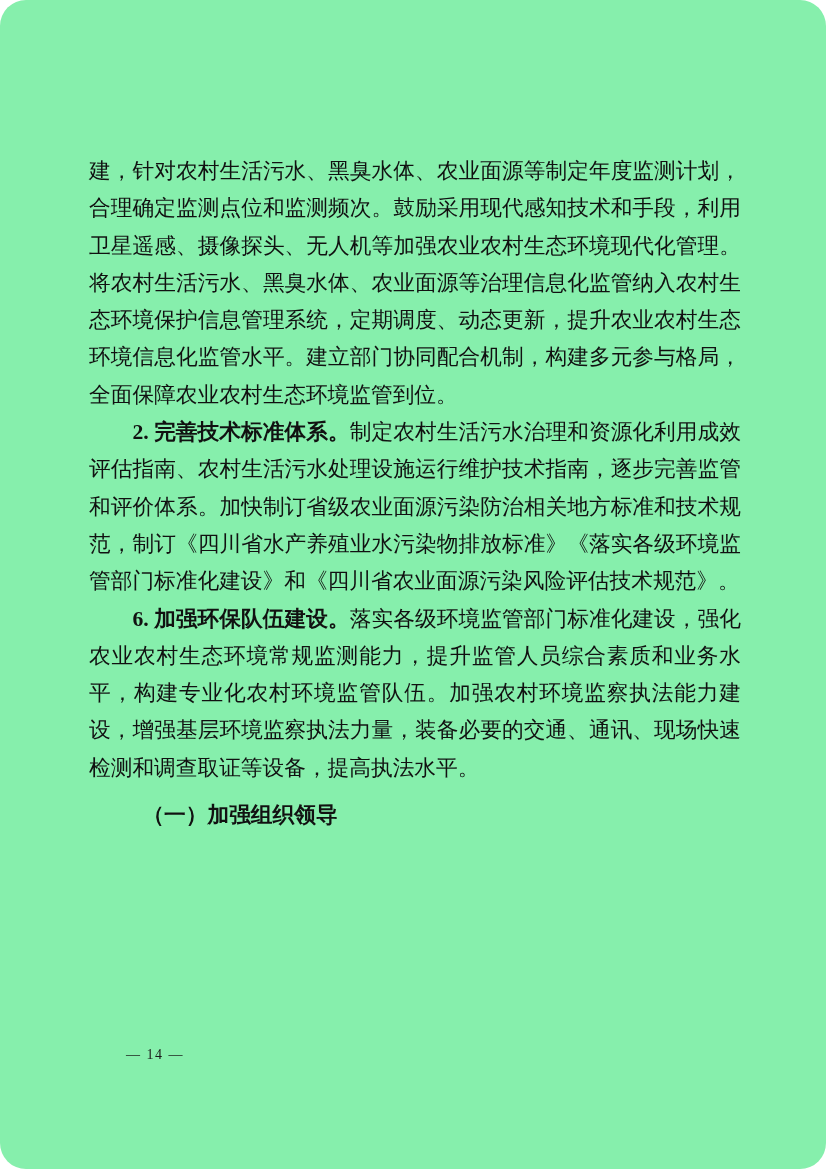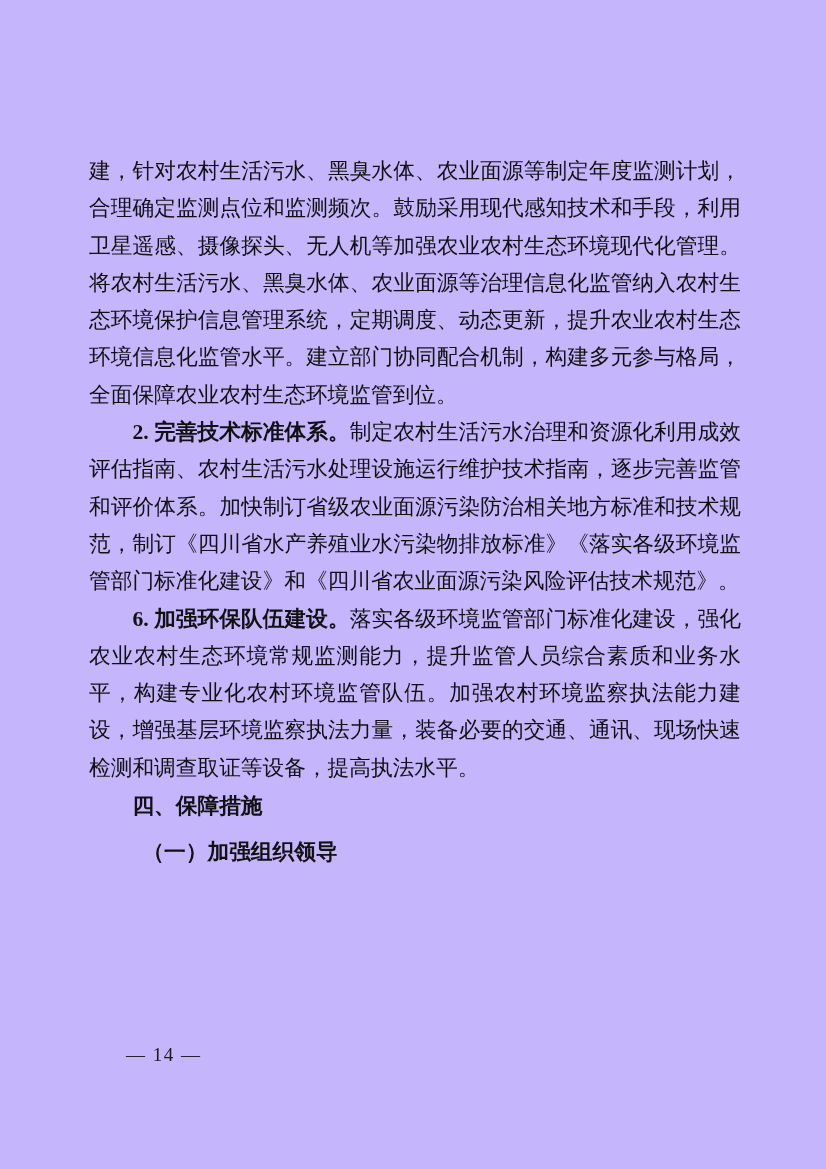--- a/index.html
+++ b/index.html
@@ -11,21 +11,22 @@
     height: 1169px;
     background: #ffffff;
     position: relative;
     overflow: hidden;
     color: #111111;
     font-family: "Liberation Serif", "DejaVu Serif", serif;
   }
   .page {
     position: absolute;
     inset: 0;
-    background: #c4b5fd;
+    background: #86efac;
+    border-radius: 26px;
   }
   .doc {
     position: absolute;
     left: 89px;
     top: 153px;
     width: 652px;
     font-size: 21.7px;
     line-height: 37.3px;
     text-align: justify;
   }
@@ -47,21 +48,21 @@
   }
   .h2 {
     margin: 10px;
     font-weight: 700;
     text-indent: 2em;
   }
   .footer {
     position: absolute;
     left: 126px;
     top: 1043px;
-    font-size: 19px;
+    font-size: 14px;
     line-height: 24px;
     color: #1a1a1a;
     letter-spacing: 1.5px;
     font-family: "Liberation Serif", "DejaVu Serif", serif;
   }
 </style>
 </head>
 <body>
 
 <div class="page">
@@ -73,23 +74,20 @@
     </p>
 
     <p class="para indent">
       <strong class="lead">2. 完善技术标准体系。</strong><span>制定农村生活污水治理和资源化利用成效评估指南、农村生活污水处理设施运行维护技术指南，逐步完善监管和评价体系。加快制订省级农业面源污染防治相关地方标准和技术规范，制订《四川省水产养殖业水污染物排放标准》《落实各级环境监管部门标准化建设》和《四川省农业面源污染风险评估技术规范》。</span>
     </p>
 
     <p class="para indent">
       <strong class="lead">6. 加强环保队伍建设。</strong><span>落实各级环境监管部门标准化建设，强化农业农村生态环境常规监测能力，提升监管人员综合素质和业务水平，构建专业化农村环境监管队伍。加强农村环境监察执法能力建设，增强基层环境监察执法力量，装备必要的交通、通讯、现场快速检测和调查取证等设备，提高执法水平。</span>
     </p>
 
-    <p class="h1">
-      <span>四、保障措施</span>
-    </p>
 
     <p class="h2">
       <span>（一）加强组织领导</span>
     </p>
 
 
   </div>
 
   <div class="footer">— 14 —</div>
 

